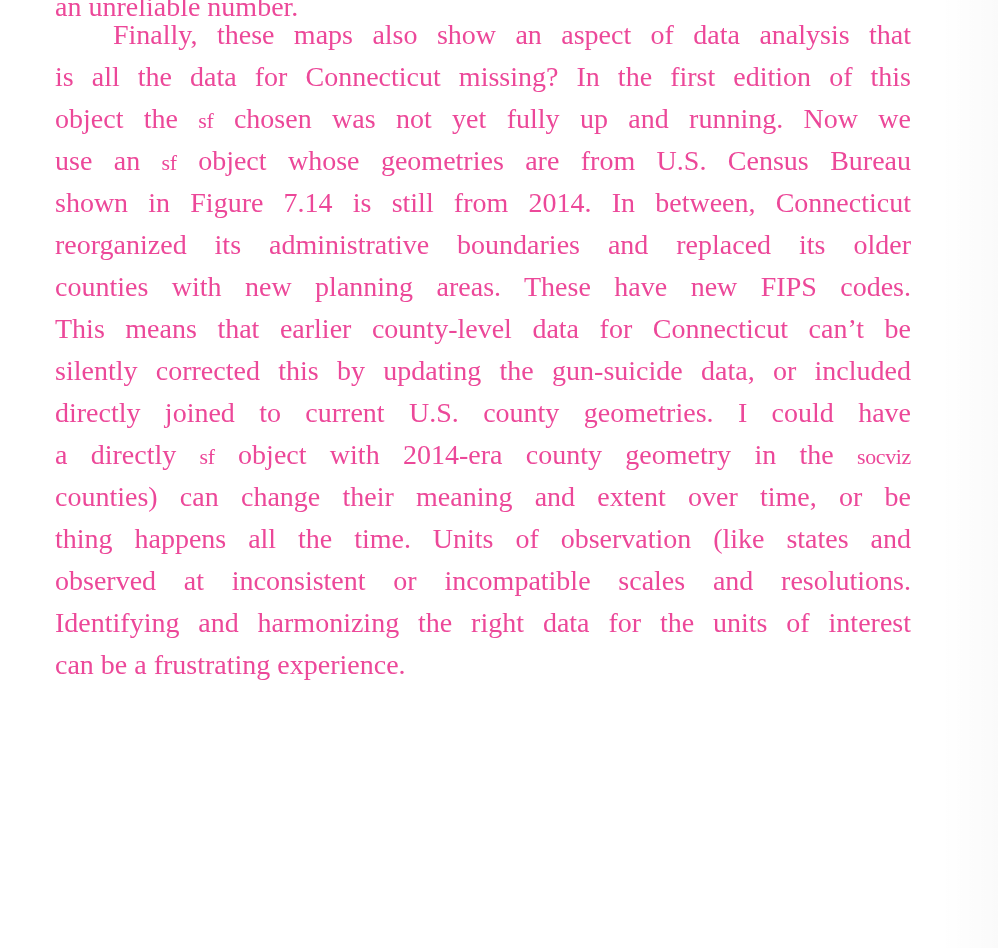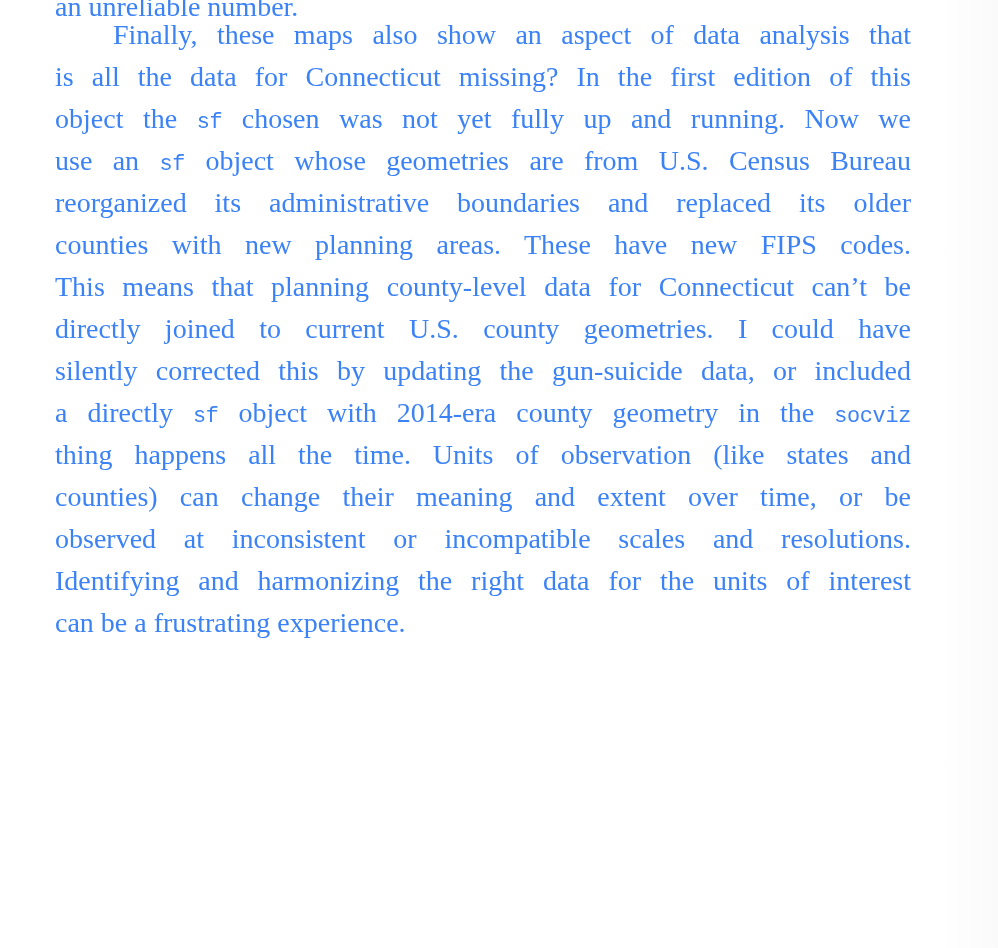--- a/index.html
+++ b/index.html
@@ -45,53 +45,54 @@
     height: 42px;
     overflow: hidden;
   }
   .line.indent { text-indent: 58px; }
   .line.last {
     text-align: right;
     text-align-last: left;
     word-spacing: 0;
   }
   .code {
-    font-family: Liberation Mono, monospace;
+    font-family: Liberation Serif, serif;
     font-size: 0.78em;
     letter-spacing: -0.3px;
   }
   
   .edge-shade {
     position: absolute;
     top: 0;
     right: 0;
     width: 58px;
     height: 100%;
     background: linear-gradient(to right, rgba(0,0,0,0), rgba(0,0,0,0.018));
     pointer-events: none;
   }
 </style>
 </head>
 <body>
 
-<div class="page" style="background: rgb(255, 255, 255); color: #3b82f6;">
+<div class="page" style="background: rgb(255, 255, 255); color: #ec4899;">
   <div class="textcol">
     <div class="tail">an unreliable number.</div>
     <div class="para">
         <div class="line indent"><span>Finally, these maps also show an aspect of data analysis that</span></div>
         <div class="line"><span>is all the data for Connecticut missing? In the first edition of this</span></div>
         <div class="line"><span>object the </span><span class="code">sf</span><span> chosen was not yet fully up and running. Now we</span></div>
         <div class="line"><span>use an </span><span class="code">sf</span><span> object whose geometries are from U.S. Census Bureau</span></div>
+        <div class="line"><span>shown in Figure 7.14 is still from 2014. In between, Connecticut</span></div>
         <div class="line"><span>reorganized its administrative boundaries and replaced its older</span></div>
         <div class="line"><span>counties with new planning areas. These have new FIPS codes.</span></div>
-        <div class="line"><span>This means that planning county-level data for Connecticut can’t be</span></div>
+        <div class="line"><span>This means that earlier county-level data for Connecticut can’t be</span></div>
+        <div class="line"><span>silently corrected this by updating the gun-suicide data, or included</span></div>
         <div class="line"><span>directly joined to current U.S. county geometries. I could have</span></div>
-        <div class="line"><span>silently corrected this by updating the gun-suicide data, or included</span></div>
         <div class="line"><span>a directly </span><span class="code">sf</span><span> object with 2014-era county geometry in the </span><span class="code">socviz</span></div>
+        <div class="line"><span>counties) can change their meaning and extent over time, or be</span></div>
         <div class="line"><span>thing happens all the time. Units of observation (like states and</span></div>
-        <div class="line"><span>counties) can change their meaning and extent over time, or be</span></div>
         <div class="line"><span>observed at inconsistent or incompatible scales and resolutions.</span></div>
         <div class="line"><span>Identifying and harmonizing the right data for the units of interest</span></div>
         <div class="line last"><span>can be a frustrating experience.</span></div>
       </div>
   </div>
   <div class="edge-shade"></div>
 </div>
 
 </body></html>

